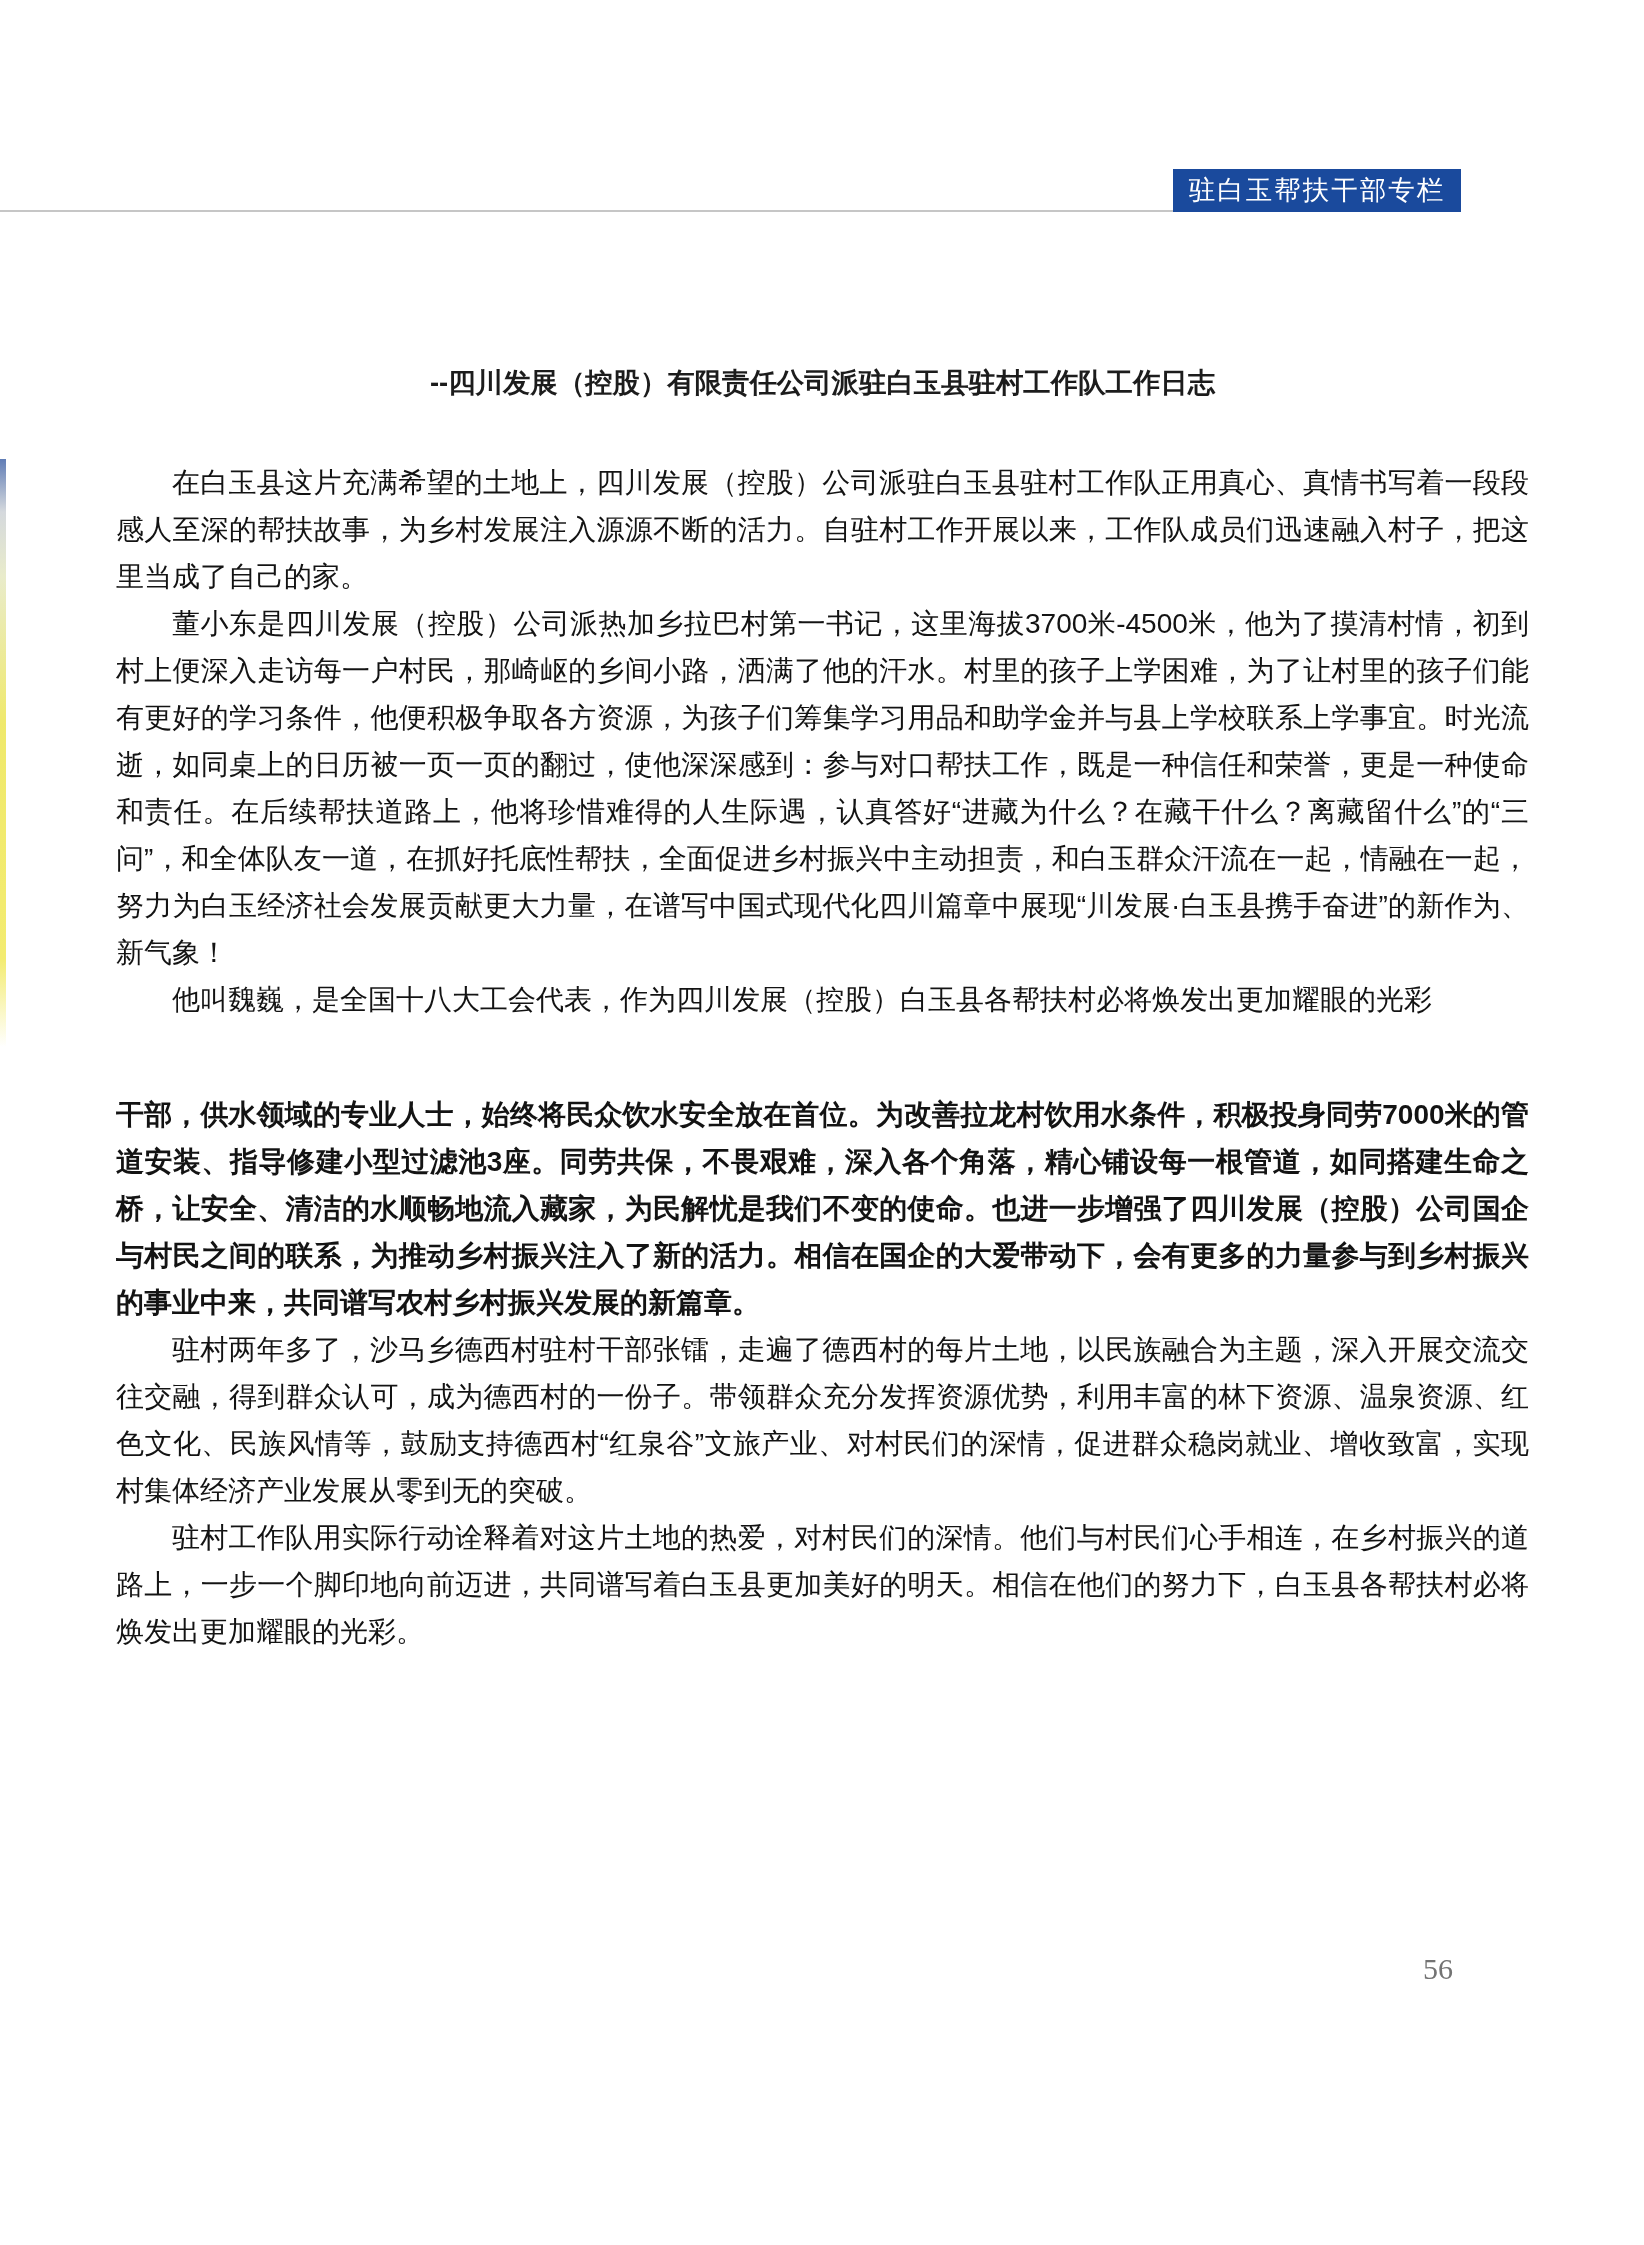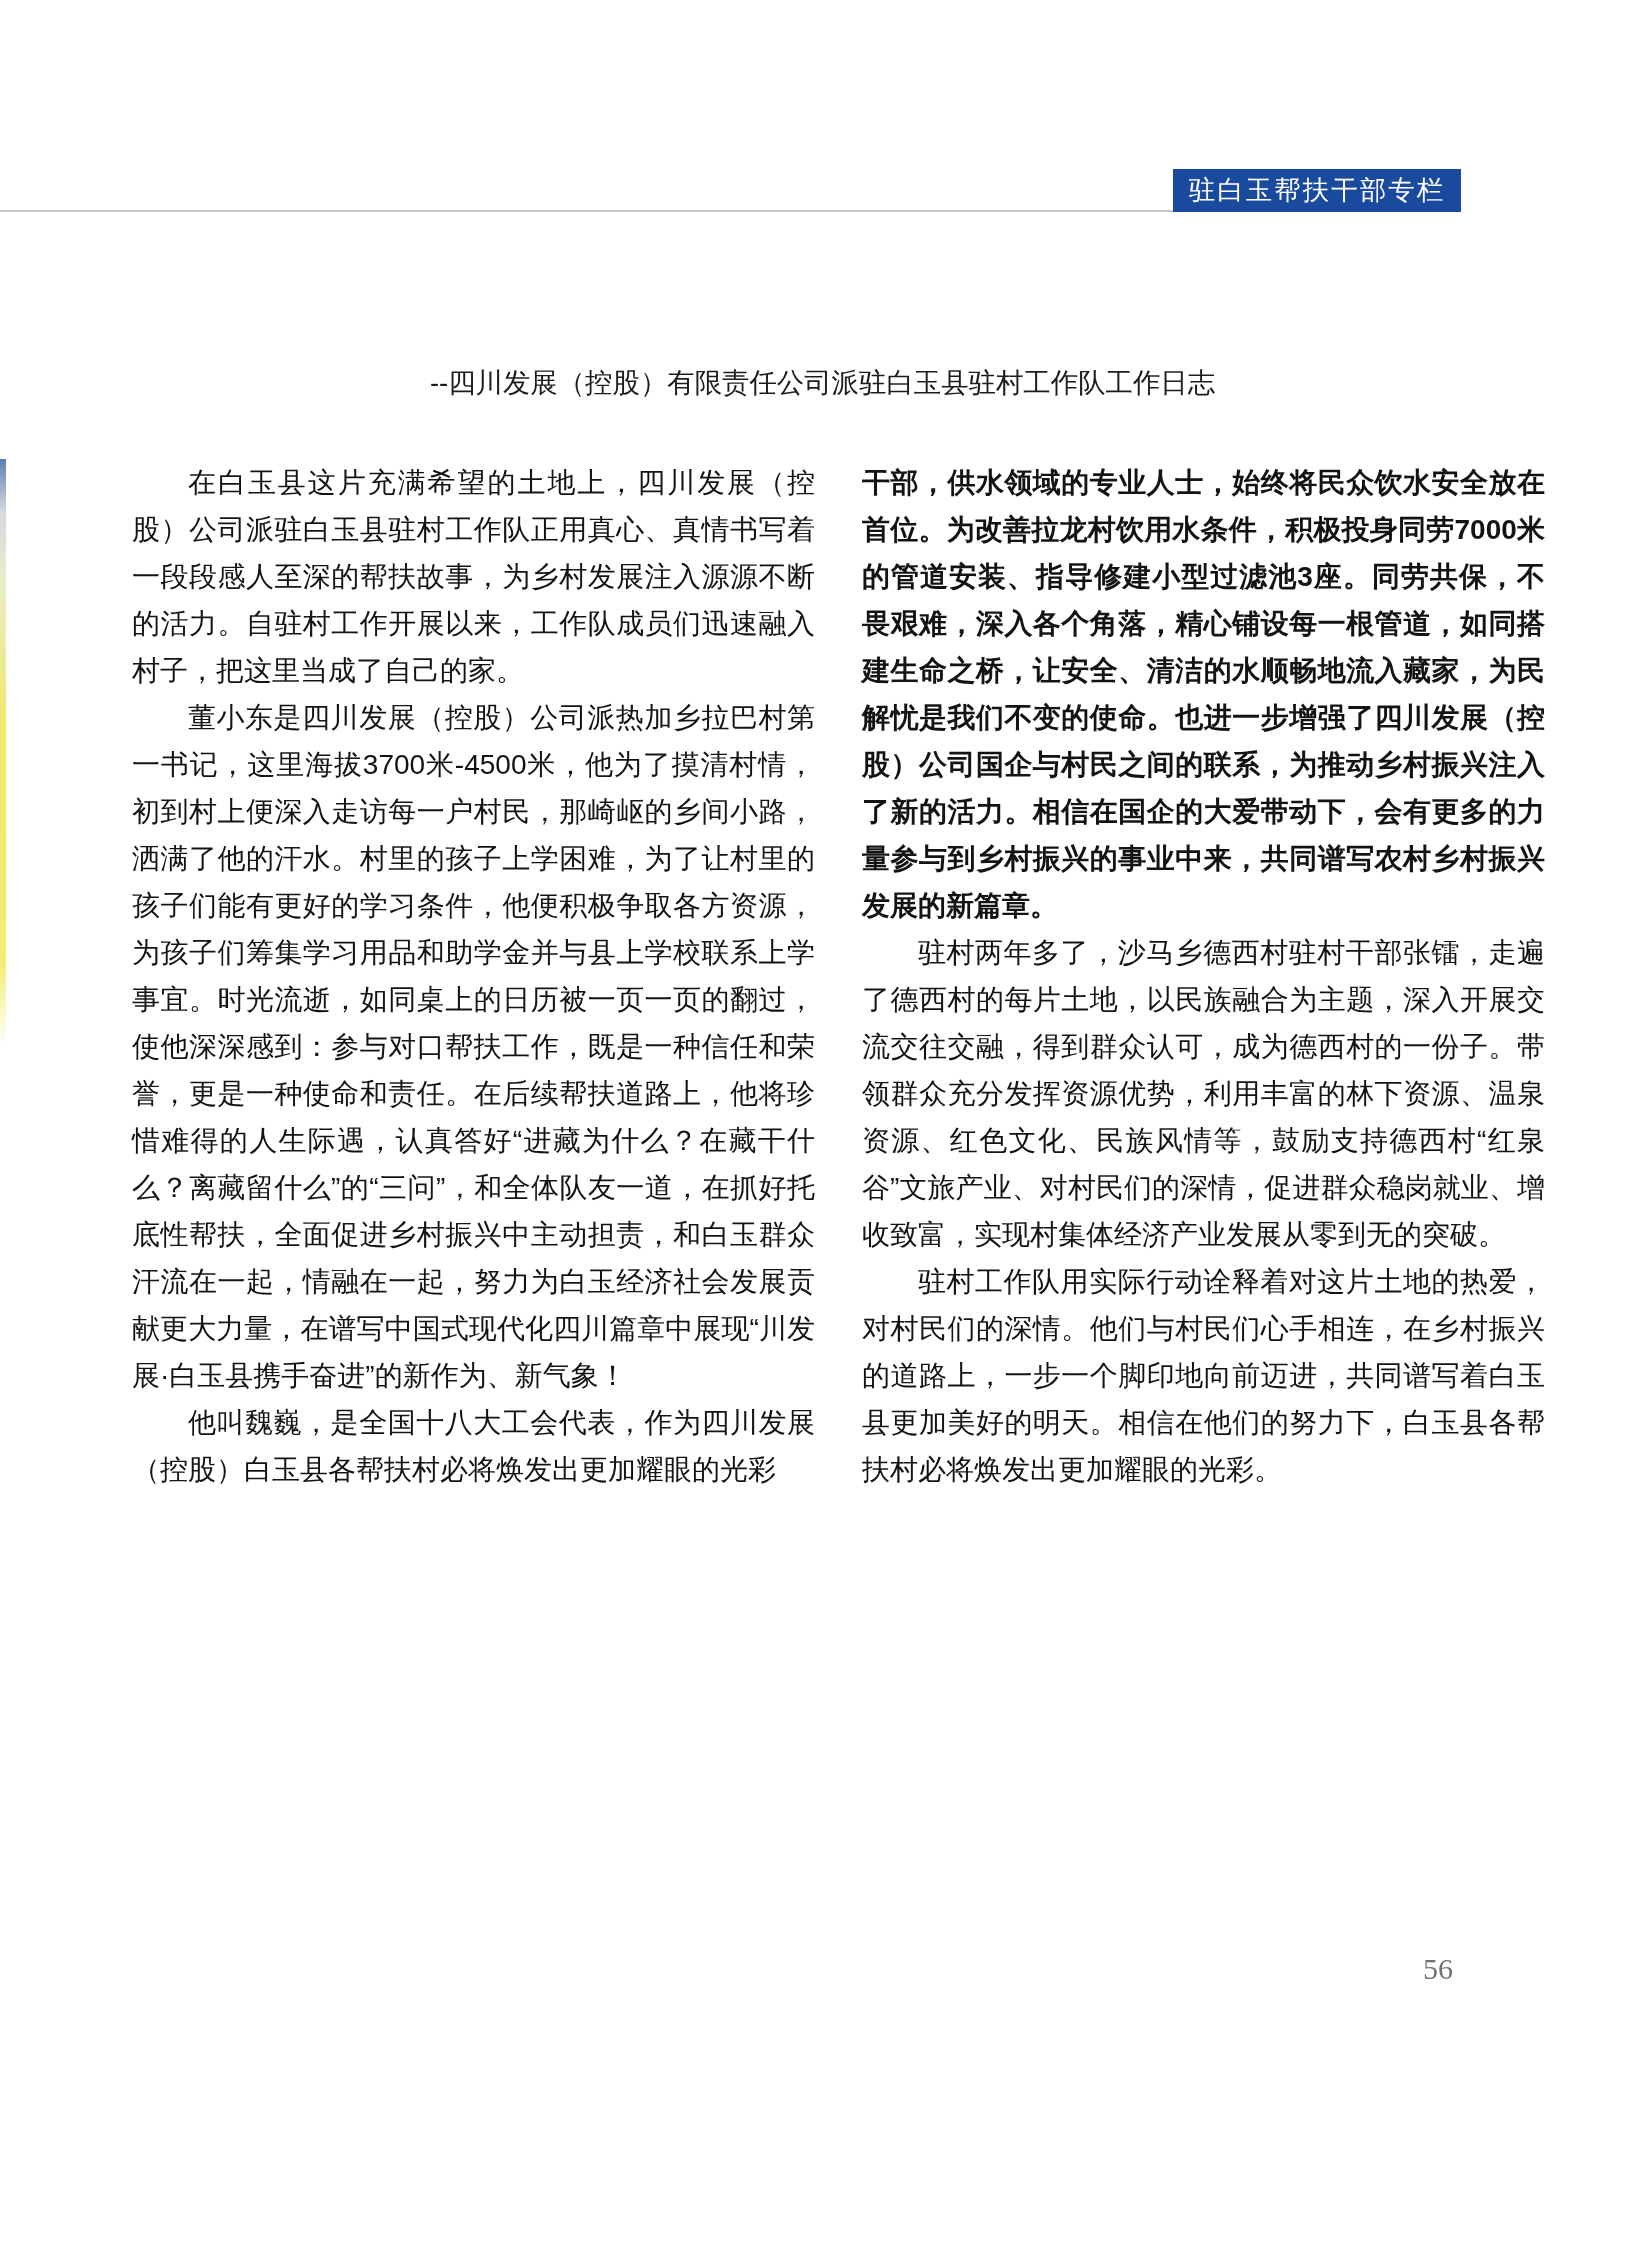--- a/index.html
+++ b/index.html
@@ -66,30 +66,31 @@
     color: #151515;
     letter-spacing: 1px;
   }
   .doc-subtitle {
     position: absolute;
     left: 0;
     top: 365px;
     width: 100%;
     text-align: center;
     font-size: 27.4px;
-    font-weight: normal;
+    font-weight: bold;
     color: #1c1c1c;
   }
   .body-columns {
     position: absolute;
-    left: 132px;
+    left: 116px;
     top: 459px;
     width: 1413px;
     display: flex;
-    gap: 47px;
+    gap: 68px;
+    flex-direction: column;
   }
   .column {
     flex: 1 1 0;
     min-width: 0;
   }
   .column p {
     margin: 0;
     font-size: 28px;
     line-height: 47px;
     color: #131313;

